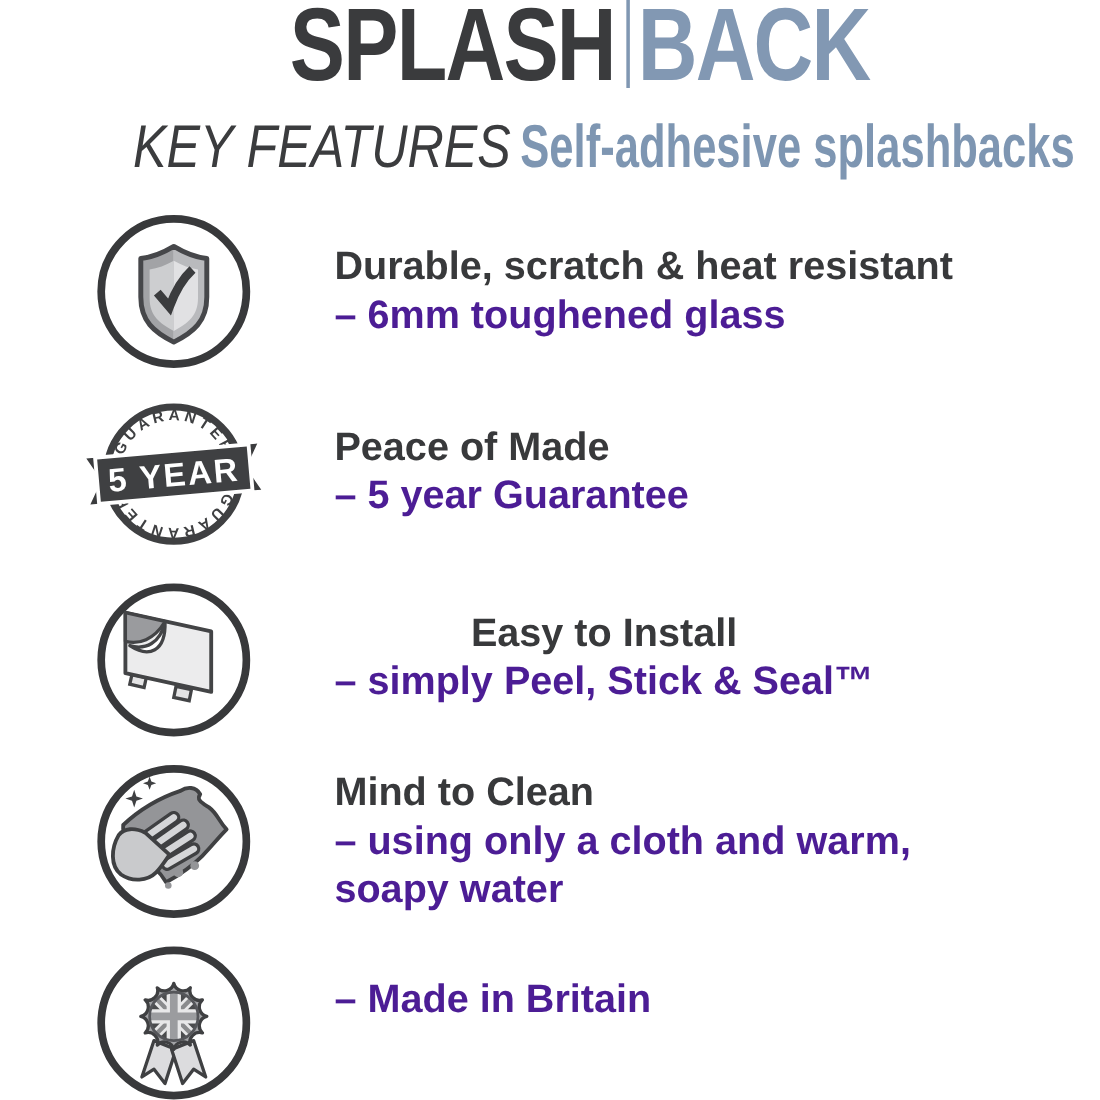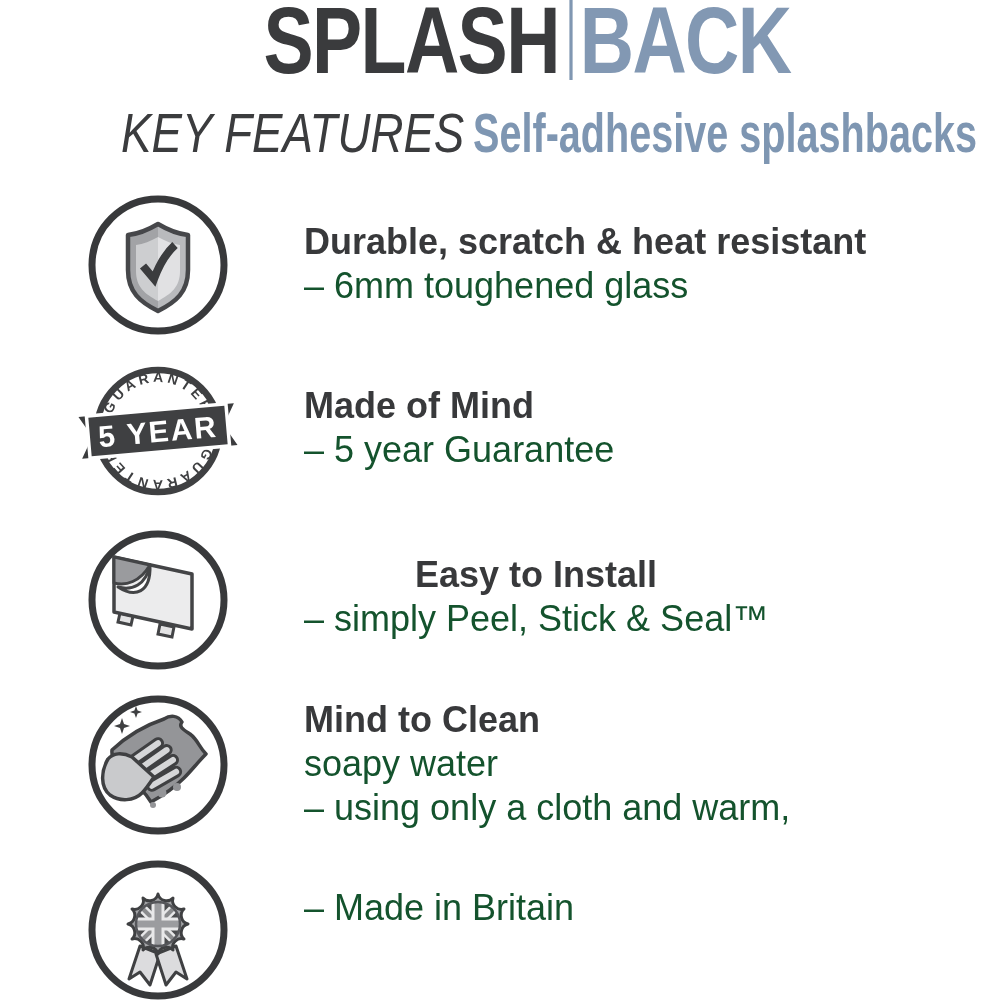--- a/index.html
+++ b/index.html
@@ -53,21 +53,21 @@
   .icon{position:absolute;left:88px;width:140px;height:140px;}
   .icon svg{display:block;width:100%;height:100%;}
   .icon-1{top:195px;}
   .icon-2{left:66px;top:356px;width:184px;height:150px;}
   .icon-3{top:530px;}
   .icon-4{top:695px;}
   .icon-5{top:860px;}
 
   .ftext{position:absolute;left:256px;white-space:nowrap;margin-left:48px;}
   .ftext .t{font-size:36px;line-height:44px;font-weight:bold;color:#38393b;}
-  .ftext .s{font-size:36px;line-height:44px;font-weight:normal;color:#14532d;}
+  .ftext .s{font-size:36px;line-height:44px;font-weight:bold;color:#4c1d95;}
   .ftext-1{top:220px;}
   .ftext-2{top:384px;}
   .ftext-3{top:553px;text-align:center;}
   .ftext-4{top:698px;}
   .ftext-5{top:886px;}
 </style>
 </head>
 <body>
 
 <div class="page">
@@ -118,21 +118,21 @@
       </text>
       <g transform="rotate(-5 92 75)">
         <path d="M40 54 L14 54 L26 75 L14 96 L40 96 Z" fill="#3b3c3e"></path>
         <path d="M144 54 L170 54 L158 75 L170 96 L144 96 Z" fill="#3b3c3e"></path>
         <rect x="22" y="54" width="140" height="42" fill="#3f4042" stroke="#ffffff" stroke-width="3.5"></rect>
         <text x="92" y="86" text-anchor="middle" font-size="30" font-weight="bold" fill="#ffffff" letter-spacing="2" font-family="Liberation Sans, sans-serif">5 YEAR</text>
       </g>
     </svg>
   </div>
   <div class="ftext ftext-2">
-    <div class="t">Made of Mind</div>
+    <div class="t">Peace of Made</div>
     <div class="s">– 5 year Guarantee</div>
   </div>
 
   <div class="icon icon-3">
     <svg viewBox="0 0 140 140" xmlns="http://www.w3.org/2000/svg">
       <circle cx="70" cy="70" r="66" fill="#ffffff" stroke="#38393b" stroke-width="7"></circle>
       <path d="M32 83 L45 86 L43 95 L30 92 Z" fill="#e4e4e5" stroke="#434446" stroke-width="3"></path>
       <path d="M72 94 L86 97 L84 107 L70 104 Z" fill="#e4e4e5" stroke="#434446" stroke-width="3"></path>
       <path d="M26 27 L104 44 L104 99 L26 82 Z" fill="#ececed" stroke="#434446" stroke-width="3.5" stroke-linejoin="round"></path>
       <path d="M26 27 L62 35 C52 52 38 56 26 53 Z" fill="#9a9b9e" stroke="#434446" stroke-width="3" stroke-linejoin="round"></path>
@@ -160,22 +160,22 @@
       </g>
       <path d="M20 64 C13 76 12 92 22 100 C32 107 46 106 54 98 C58 94 62 88 66 82
                L44 62 C34 57 25 58 20 64 Z" fill="#c9cacc" stroke="#3f4042" stroke-width="3.5" stroke-linejoin="round"></path>
       <circle cx="74" cy="98" r="4.5" fill="#949598"></circle>
       <circle cx="89" cy="92" r="4" fill="#949598"></circle>
       <circle cx="65" cy="110" r="3" fill="#949598"></circle>
     </svg>
   </div>
   <div class="ftext ftext-4">
     <div class="t">Mind to Clean</div>
+    <div class="s">– using only a cloth and warm,</div>
     <div class="s">soapy water</div>
-    <div class="s">– using only a cloth and warm,</div>
   </div>
 
   <div class="icon icon-5">
     <svg viewBox="0 0 140 140" xmlns="http://www.w3.org/2000/svg">
       <circle cx="70" cy="70" r="66" fill="#ffffff" stroke="#38393b" stroke-width="7"></circle>
       <path d="M52 86 L72 94 L62 125 L52 112 L41 119 Z" fill="#dcdcde" stroke="#3f4042" stroke-width="3" stroke-linejoin="round"></path>
       <path d="M88 86 L68 94 L78 125 L88 112 L99 119 Z" fill="#dcdcde" stroke="#3f4042" stroke-width="3" stroke-linejoin="round"></path>
       <path d="M100 64 A8.8 8.8 0 0 0 96 79 A8.8 8.8 0 0 0 85 90 A8.8 8.8 0 0 0 70 94
                A8.8 8.8 0 0 0 55 90 A8.8 8.8 0 0 0 44 79 A8.8 8.8 0 0 0 40 64
                A8.8 8.8 0 0 0 44 49 A8.8 8.8 0 0 0 55 38 A8.8 8.8 0 0 0 70 34

